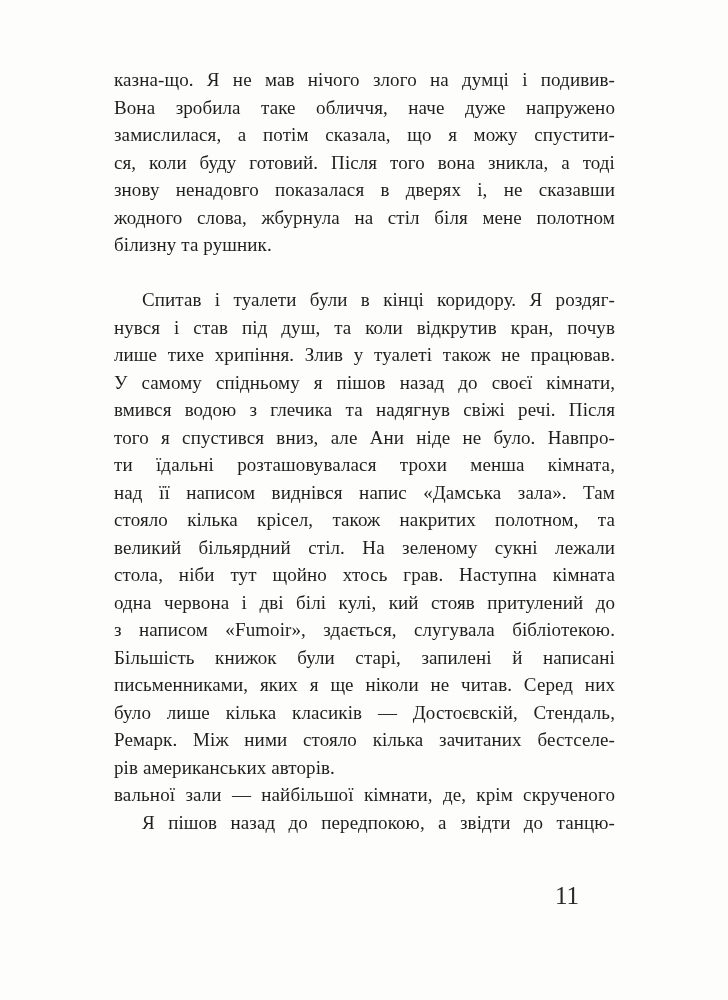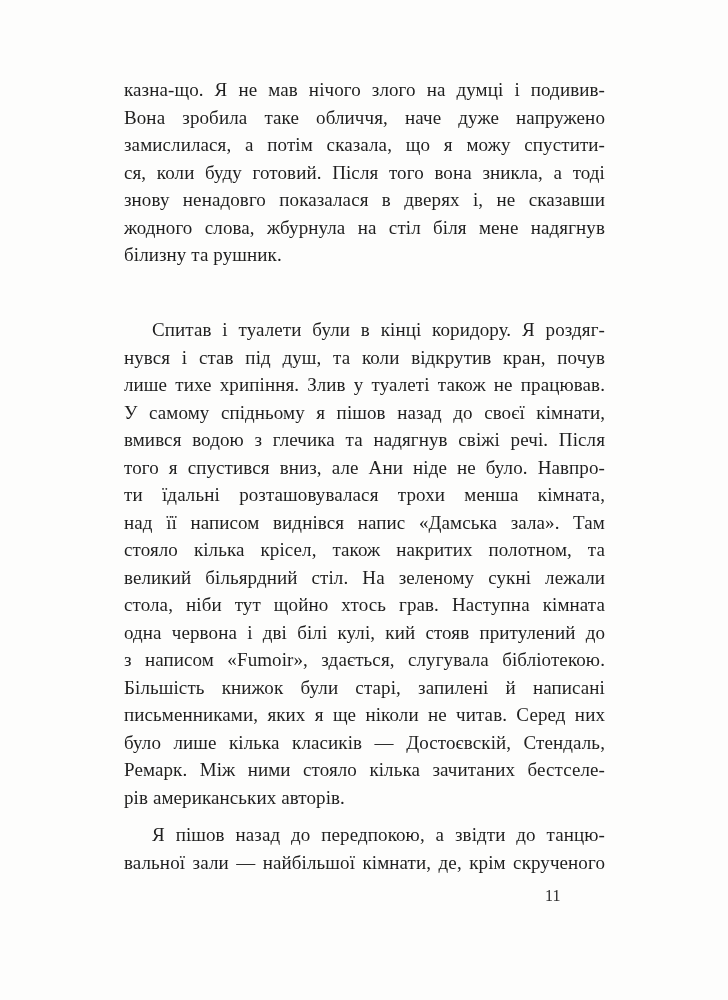--- a/index.html
+++ b/index.html
@@ -22,21 +22,21 @@
     background: #fdfdfc;
     color: #1f1f1f;
   }
   .text-block {
     position: absolute;
     left: 114px;
     top: 66px;
     width: 501px;
   }
   .para {
-    margin: 10px;
+    margin: 0;
     padding: 0;
   }
   .line {
     font-size: 19px;
     line-height: 27.5px;
     height: 27.5px;
     overflow: hidden;
     text-align: justify;
     text-align-last: justify;
     letter-spacing: 0.1px;
@@ -50,38 +50,38 @@
     text-indent: 28px;
   }
   .scene-break {
     height: 27.5px;
   }
   .page-number {
     position: absolute;
     left: 545px;
     top: 884px;
     width: 44px;
-    text-align: left;
-    font-size: 16px;
+    text-align: center;
+    font-size: 25px;
     line-height: 24px;
     color: #2a2a2a;
   }
 </style>
 </head>
 <body>
 
 <div class="book-page">
   <div class="text-block">
     <div class="para">
         <div class="line">казна-що. Я не мав нічого злого на думці і подивив-</div>
         <div class="line">Вона зробила таке обличчя, наче дуже напружено</div>
         <div class="line">замислилася, а потім сказала, що я можу спустити-</div>
         <div class="line">ся, коли буду готовий. Після того вона зникла, а тоді</div>
         <div class="line">знову ненадовго показалася в дверях і, не сказавши</div>
-        <div class="line">жодного слова, жбурнула на стіл біля мене надягнув</div>
+        <div class="line">жодного слова, жбурнула на стіл біля мене полотном</div>
         <div class="line lastline">білизну та рушник.</div>
       </div>
     <div class="scene-break"></div>
     <div class="para">
         <div class="line indent">Спитав і туалети були в кінці коридору. Я роздяг-</div>
         <div class="line">нувся і став під душ, та коли відкрутив кран, почув</div>
         <div class="line">лише тихе хрипіння. Злив у туалеті також не працював.</div>
         <div class="line">У самому спідньому я пішов назад до своєї кімнати,</div>
         <div class="line">вмився водою з глечика та надягнув свіжі речі. Після</div>
         <div class="line">того я спустився вниз, але Ани ніде не було. Навпро-</div>
@@ -92,18 +92,18 @@
         <div class="line">стола, ніби тут щойно хтось грав. Наступна кімната</div>
         <div class="line">одна червона і дві білі кулі, кий стояв притулений до</div>
         <div class="line">з написом «Fumoir», здається, слугувала бібліотекою.</div>
         <div class="line">Більшість книжок були старі, запилені й написані</div>
         <div class="line">письменниками, яких я ще ніколи не читав. Серед них</div>
         <div class="line">було лише кілька класиків — Достоєвскій, Стендаль,</div>
         <div class="line">Ремарк. Між ними стояло кілька зачитаних бестселе-</div>
         <div class="line lastline">рів американських авторів.</div>
       </div>
     <div class="para">
+        <div class="line">вальної зали — найбільшої кімнати, де, крім скрученого</div>
         <div class="line indent">Я пішов назад до передпокою, а звідти до танцю-</div>
-        <div class="line">вальної зали — найбільшої кімнати, де, крім скрученого</div>
       </div>
   </div>
   <div class="page-number">11</div>
 </div>
 
 </body></html>

